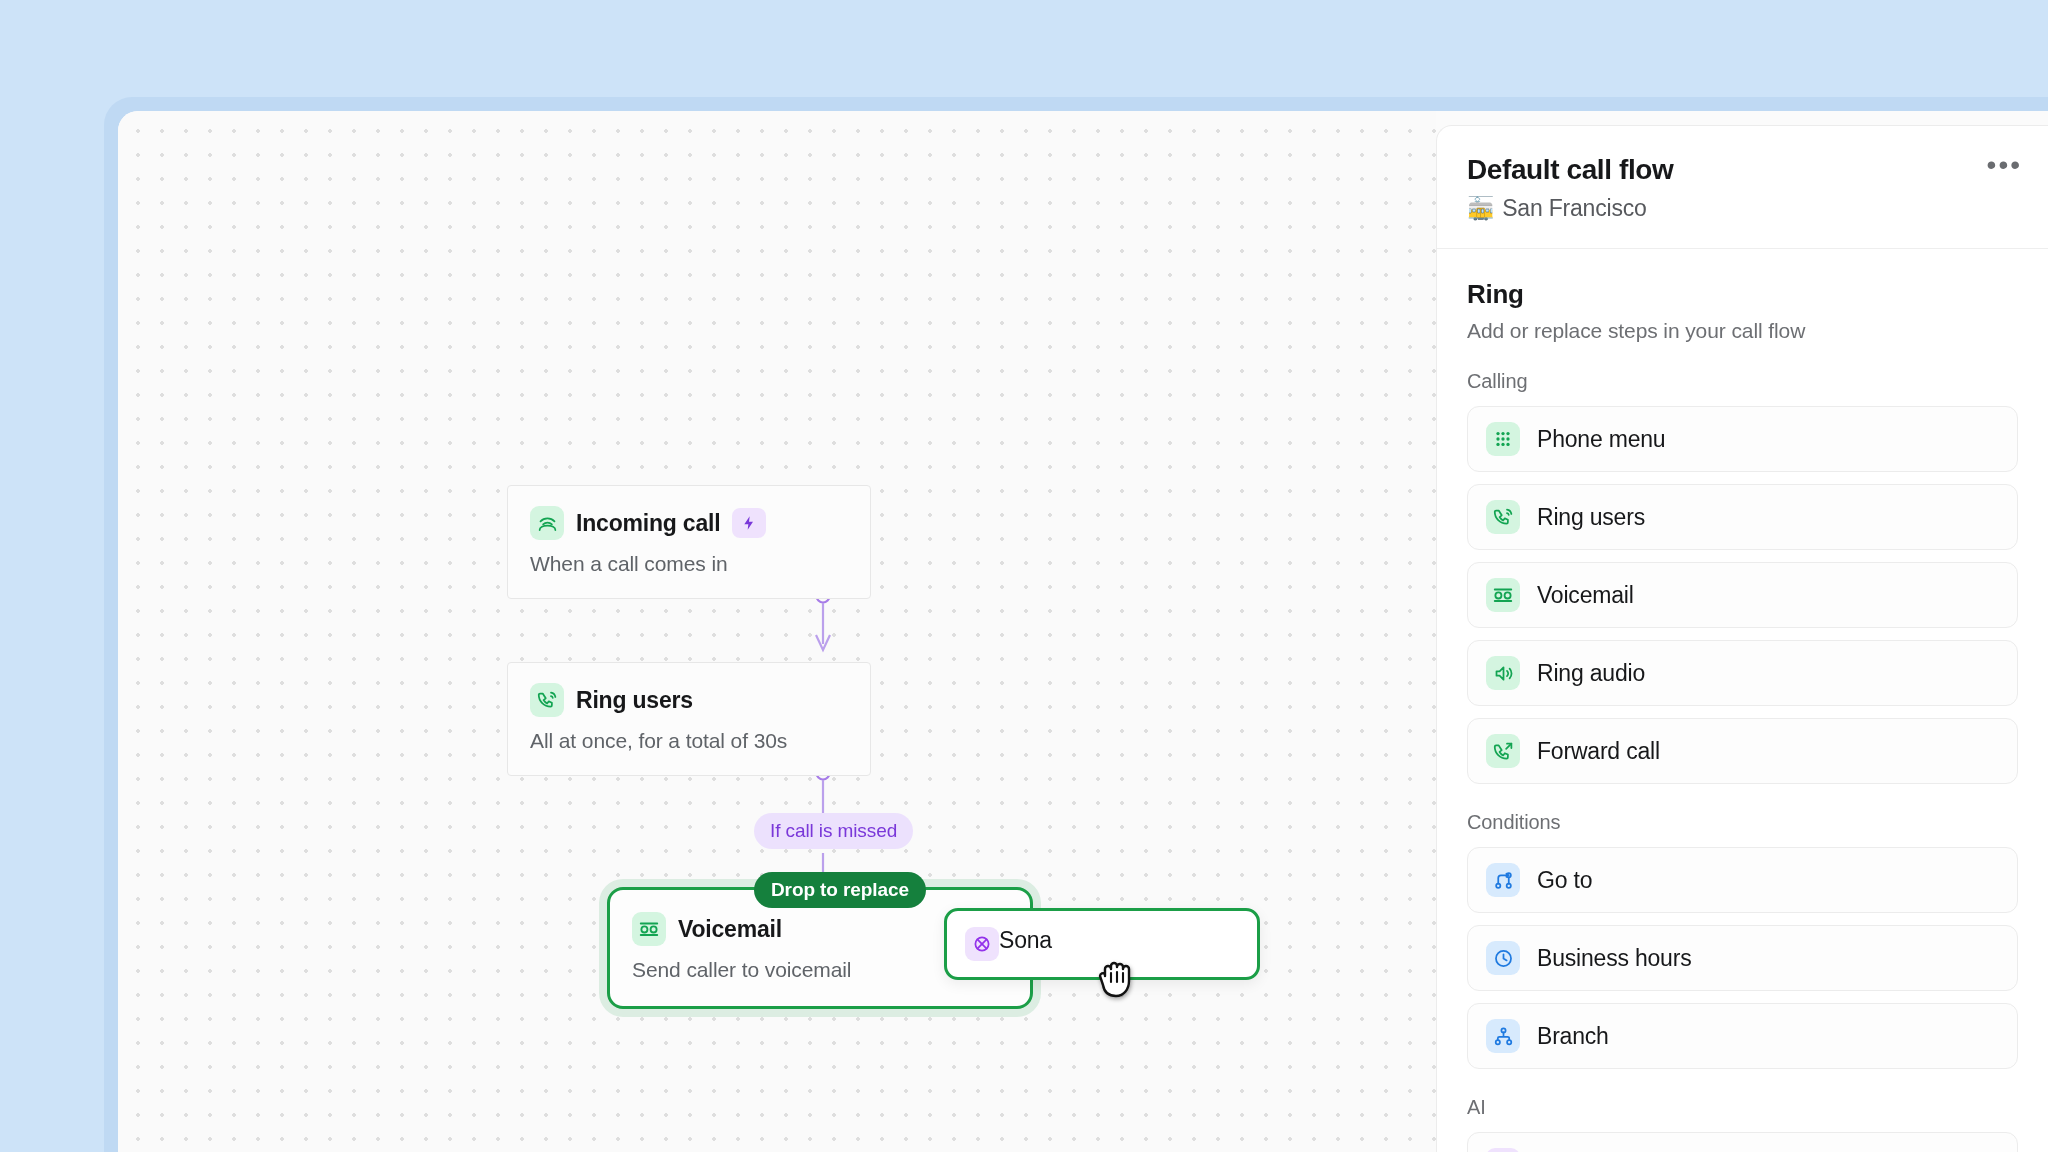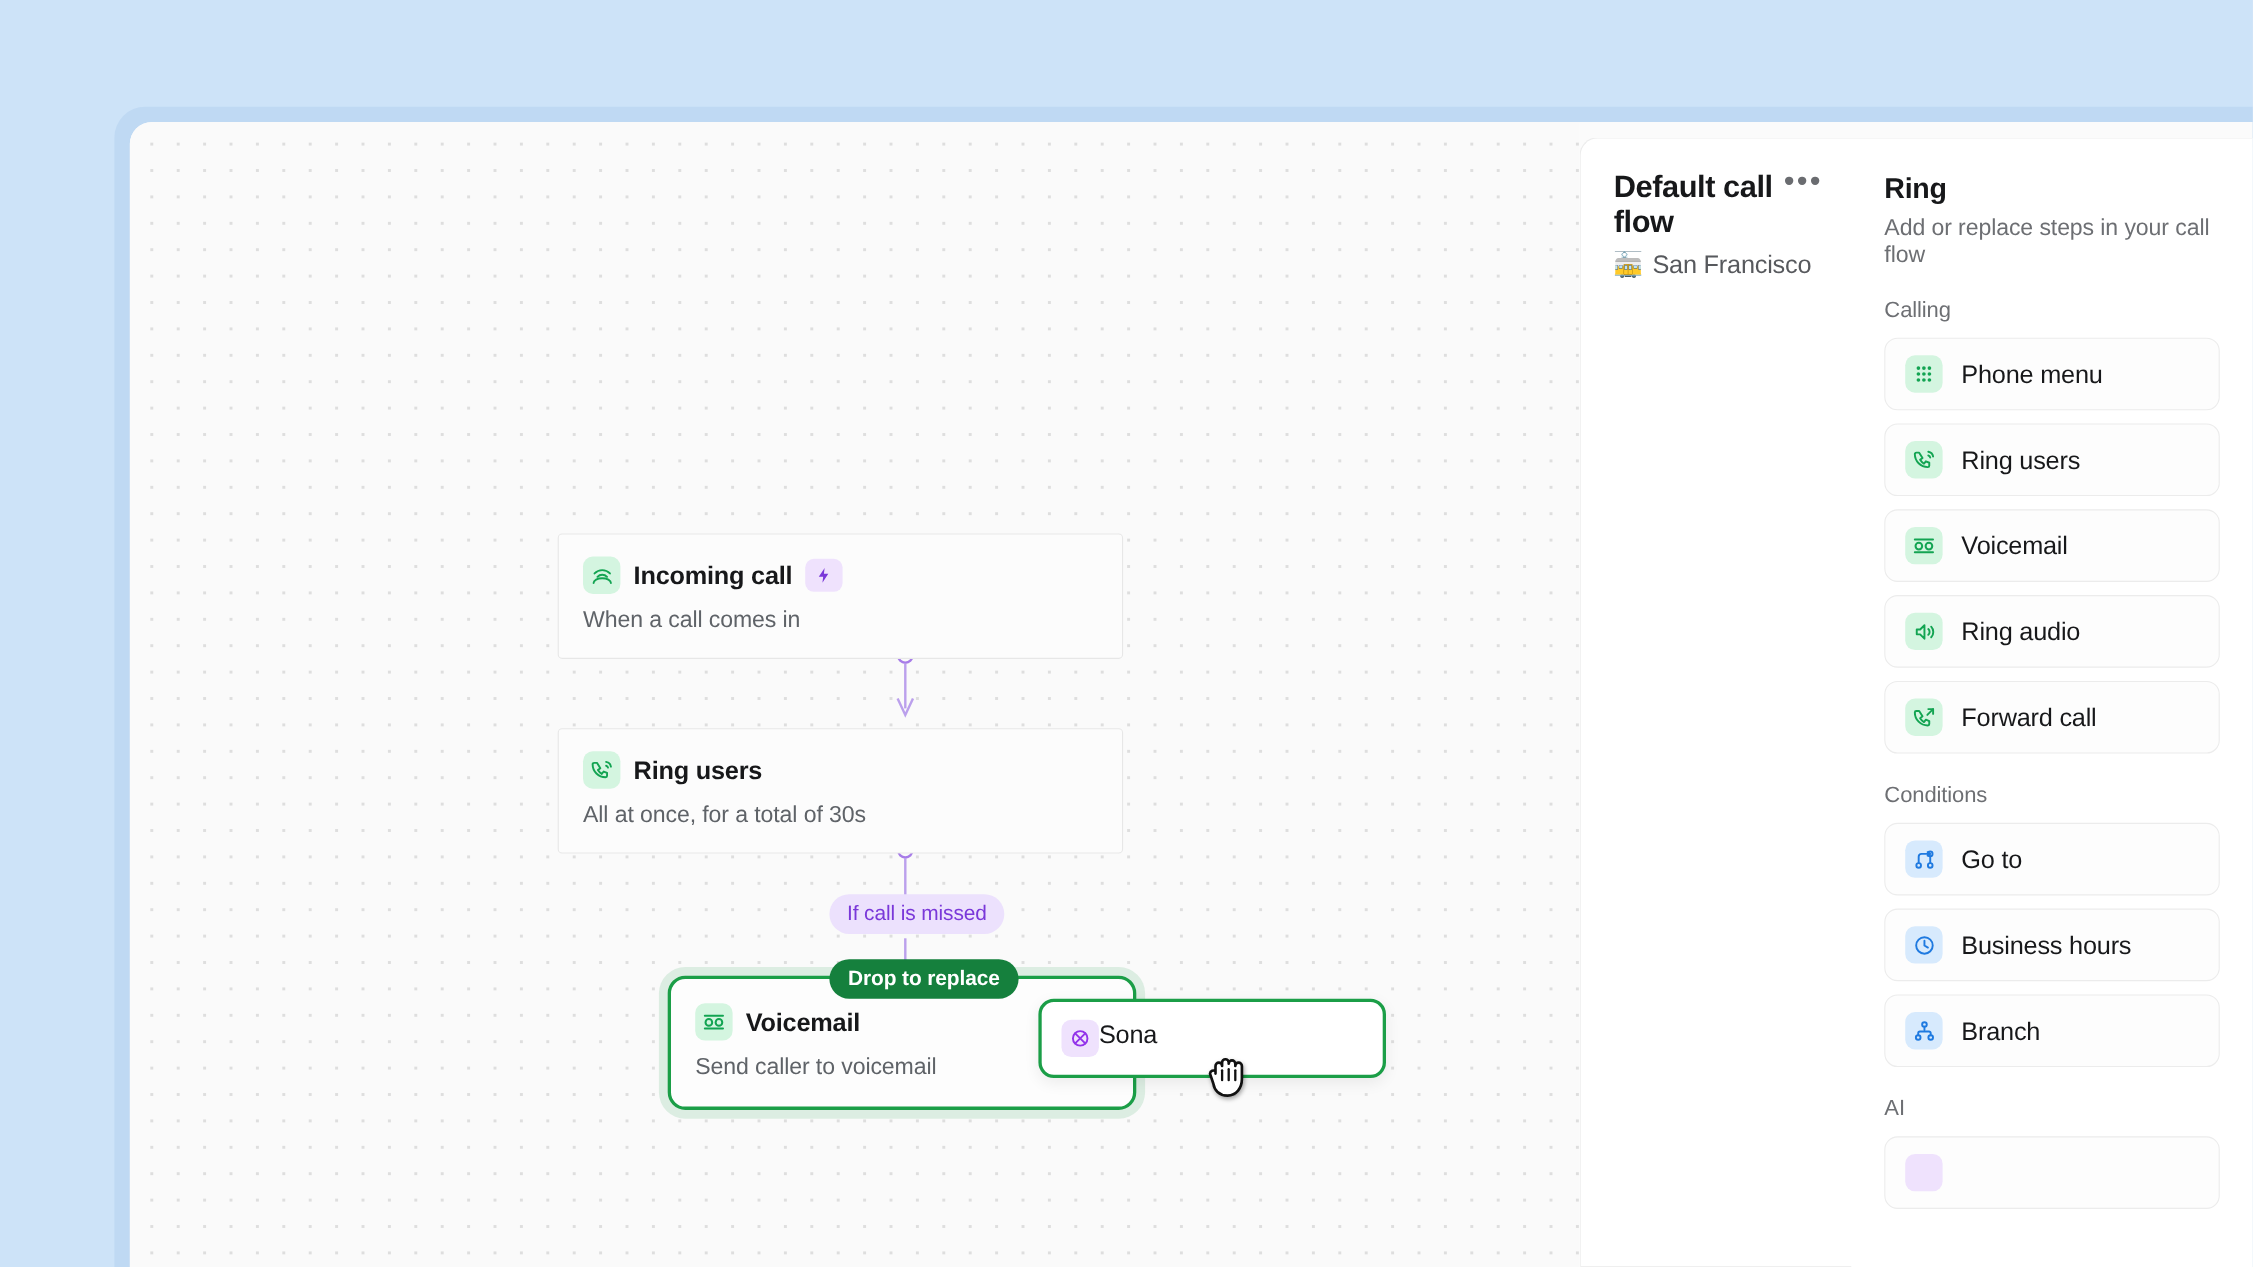--- a/index.html
+++ b/index.html
@@ -55,21 +55,21 @@
     overflow: hidden;
   }
 
   
   .node {
     position: absolute;
     background: #fcfcfc;
     border: 1px solid #e7e7e7;
     border-radius: 4px;
     padding: 20px 22px 22px 22px;
-    width: 514px;
+    width: 364px;
   }
   .node-head {
     display: flex;
     align-items: center;
     gap: 12px;
   }
   .node-title {
     font-size: 23px;
     font-weight: bold;
     color: #17181a;
@@ -175,21 +175,21 @@
     position: relative;
     flex: 0 0 auto;
     width: 612px;
     margin: 14px 0 0 0;
     background: #ffffff;
     border: 1px solid #ececec;
     border-right: none;
     border-bottom: none;
     border-radius: 16px 0 0 0;
     display: flex;
-    flex-direction: row;
+    flex-direction: column;
     overflow: hidden;
   }
 
   #panel-header {
     padding: 28px 30px 26px 30px;
     border-bottom: 1px solid #eeeeee;
     position: relative;
   }
   #panel-title {
     font-size: 28px;

